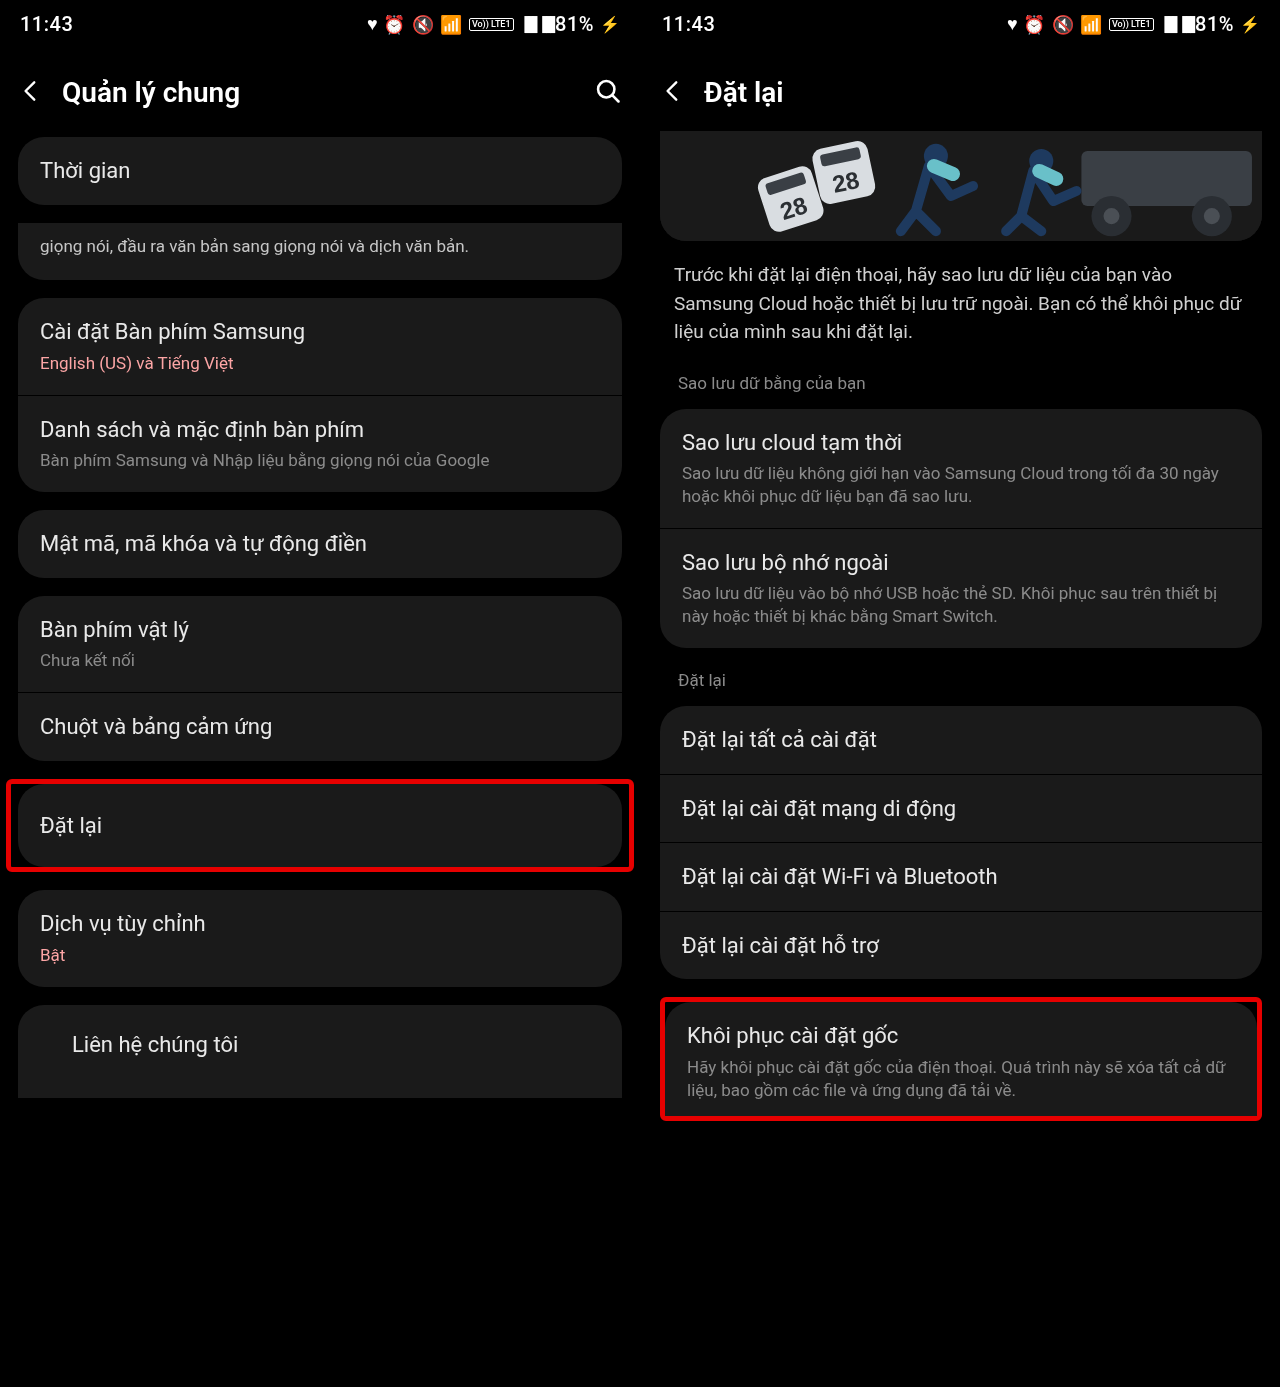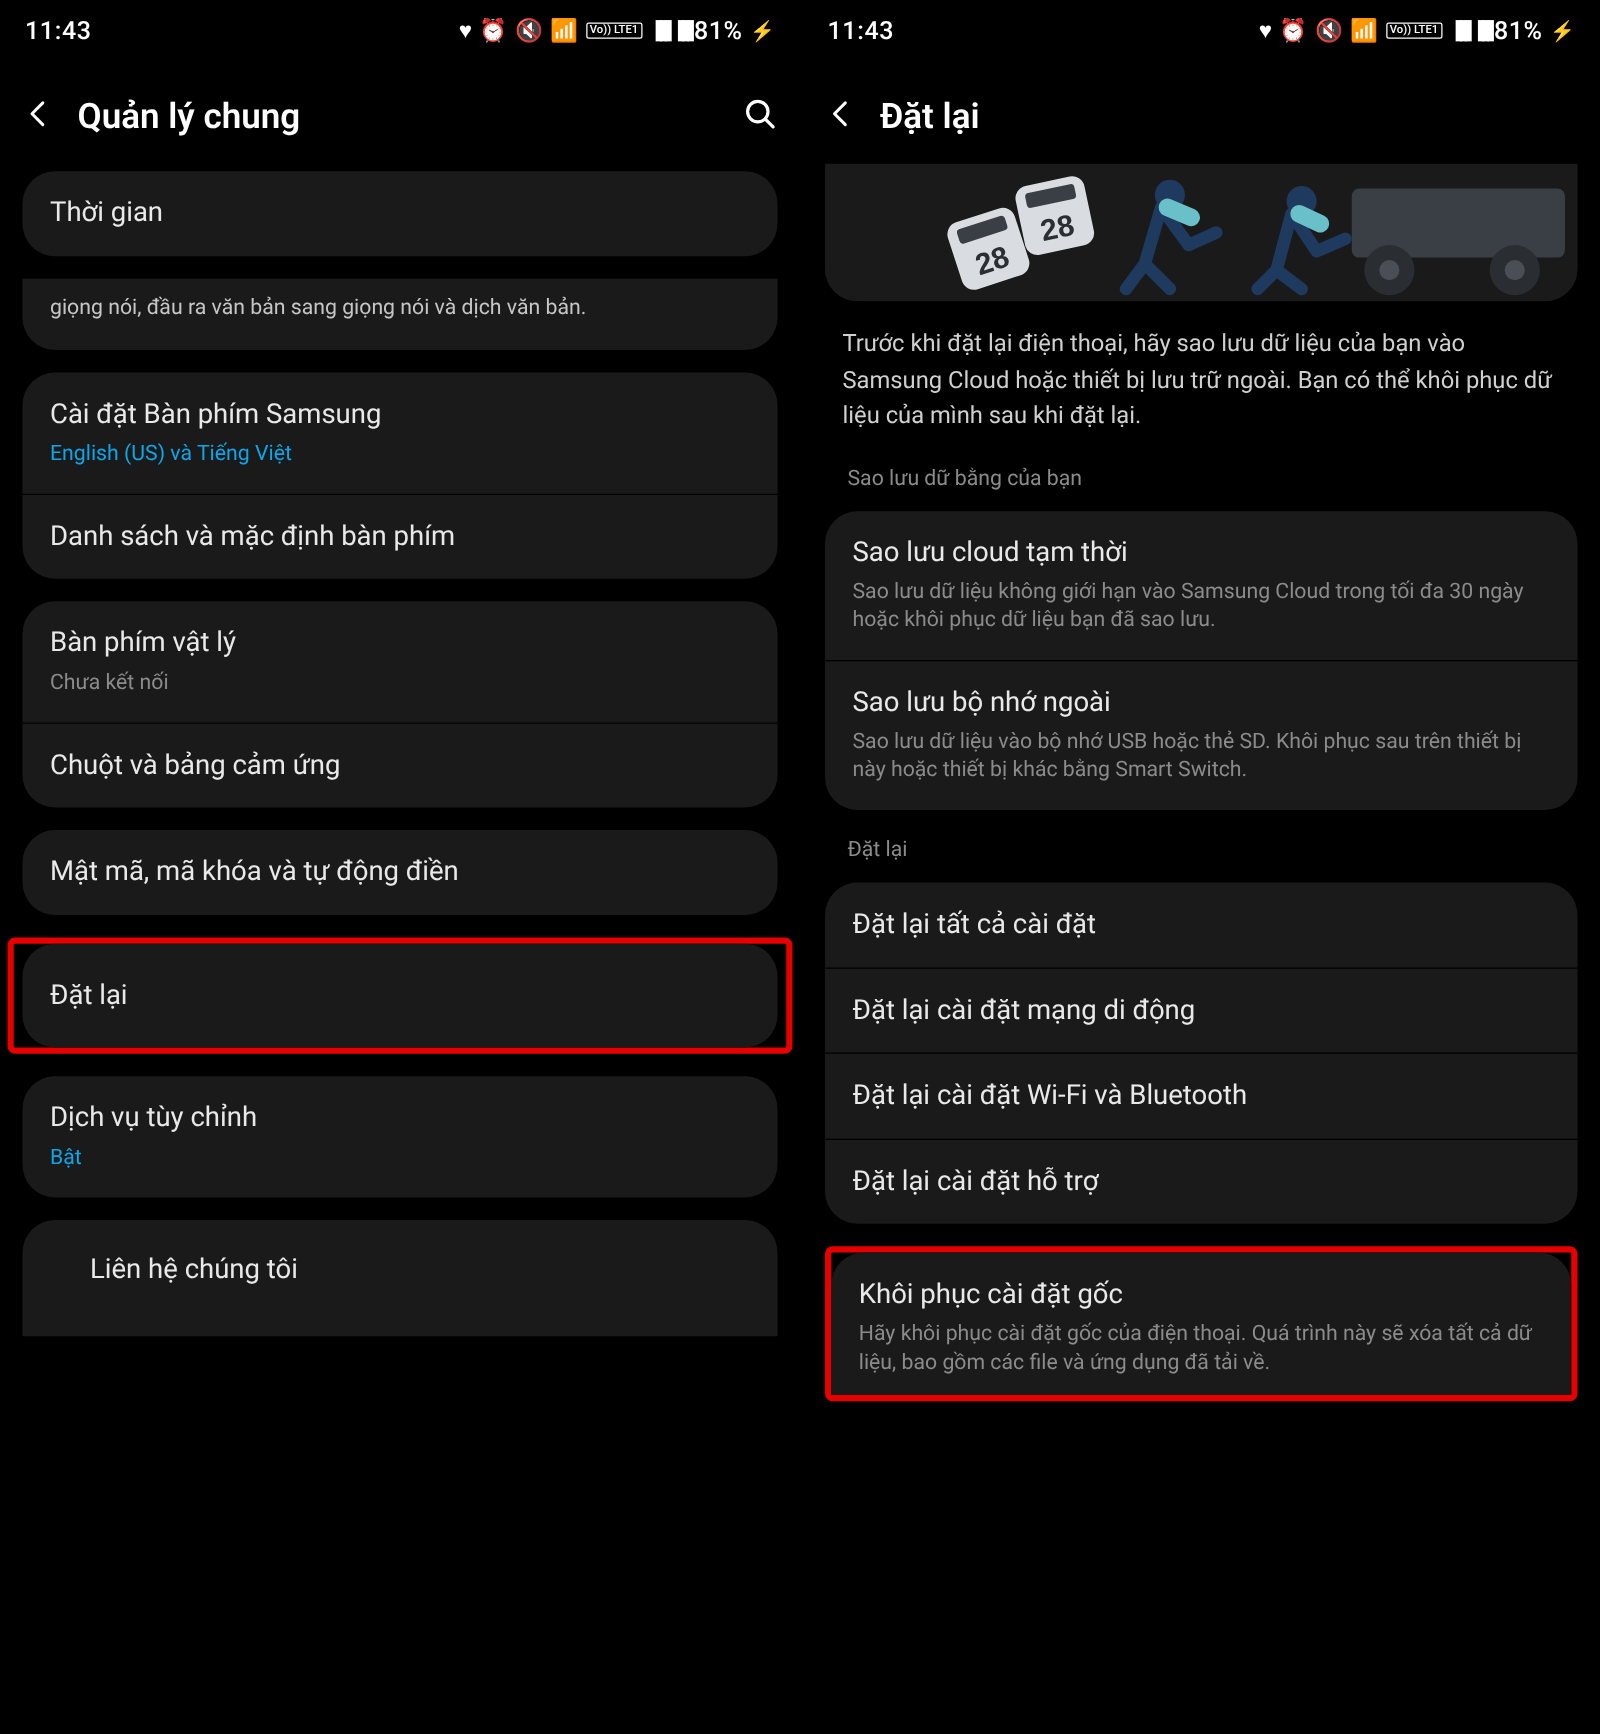--- a/index.html
+++ b/index.html
@@ -27,21 +27,21 @@
   .title { font-size:28px; font-weight:600; flex:1; }
   .search svg { width:28px; height:28px; stroke:#fff; fill:none; }
   
   .content { padding:0 6px 0 6px; }
   .card-group { margin:6px 12px 18px 12px; background:#1a1a1a; border-radius:26px; overflow:hidden; }
   .card-group.single .item { border-radius:26px; }
   .divider { height:1px; background:#000; margin:0; }
   .item { padding:20px 22px; }
   .item .t1 { color:#e9e9e9; font-size:22px; font-weight:400; line-height:1.25; }
   .item .t2 { color:#8b8b8b; font-size:17px; margin-top:6px; line-height:1.35; }
-  .item .t2.link { color:#0ea5e9; }
+  .item .t2.link { color:#fca5a5; }
   .section-label { color:#8b8b8b; font-size:17px; padding:4px 30px 10px 30px; }
   .desc-block { color:#d0d0d0; font-size:19px; line-height:1.5; padding:6px 26px 22px 26px; }
   .partial-top { padding:12px 22px 22px 22px; }
   .partial-top .t2only { color:#c6c6c6; font-size:17px; line-height:1.4; }
   .highlight { border:5px solid #e60000; border-radius:6px; }
   .highlight-wrap { margin:0 0 18px 0; padding:0 7px; }
   .highlight-wrap .card-group { margin:0 0 0 0; }
   .highlight-wrap2 { margin:0 12px 0 12px; }
   .highlight-wrap2 .card-group { margin:0; border-radius:0; }
   
@@ -99,38 +99,39 @@
       </div>
 
       <div class="card-group">
         <div class="item">
           <div class="t1">Cài đặt Bàn phím Samsung</div>
           <div class="t2 link">English (US) và Tiếng Việt</div>
         </div>
         <div class="divider"></div>
         <div class="item">
           <div class="t1">Danh sách và mặc định bàn phím</div>
-        </div>
+          <div class="t2">Bàn phím Samsung và Nhập liệu bằng giọng nói của Google</div>
+        </div>
+      </div>
+
+      <div class="card-group single">
+        <div class="item">
+            <div class="t1">Mật mã, mã khóa và tự động điền</div>
+          </div>
       </div>
 
       <div class="card-group">
         <div class="item">
           <div class="t1">Bàn phím vật lý</div>
           <div class="t2">Chưa kết nối</div>
         </div>
         <div class="divider"></div>
         <div class="item">
           <div class="t1">Chuột và bảng cảm ứng</div>
         </div>
-      </div>
-
-      <div class="card-group single">
-        <div class="item">
-            <div class="t1">Mật mã, mã khóa và tự động điền</div>
-          </div>
       </div>
 
       <div class="highlight-wrap highlight">
         <div class="card-group single">
           <div class="item" style="padding-top:28px;padding-bottom:28px;">
               <div class="t1">Đặt lại</div>
             </div>
         </div>
       </div>
 

